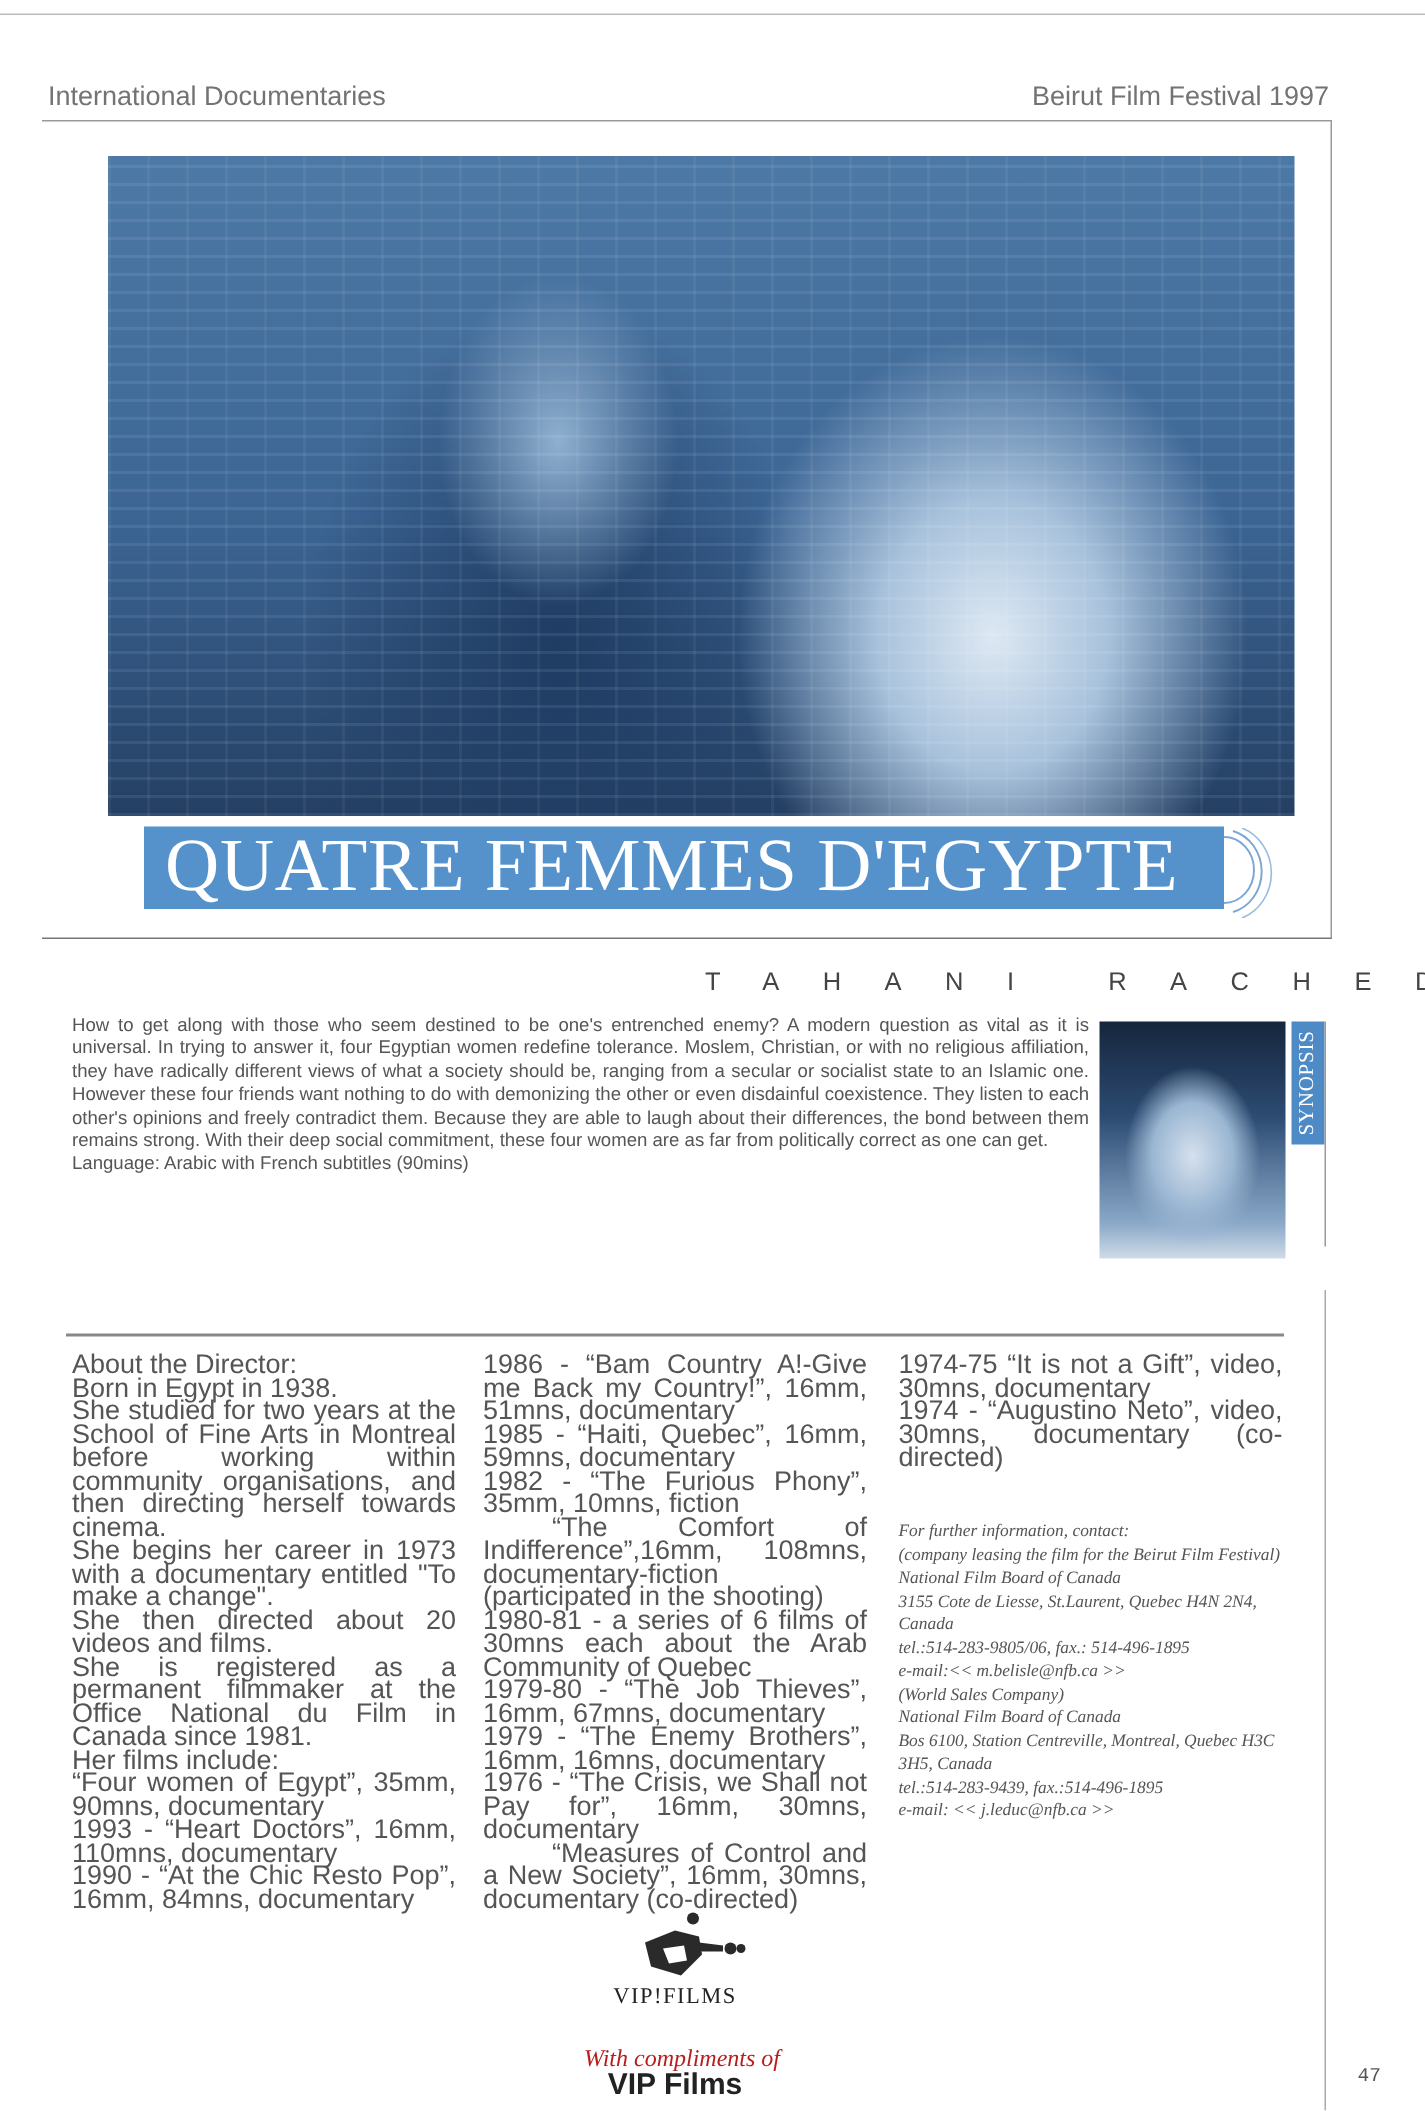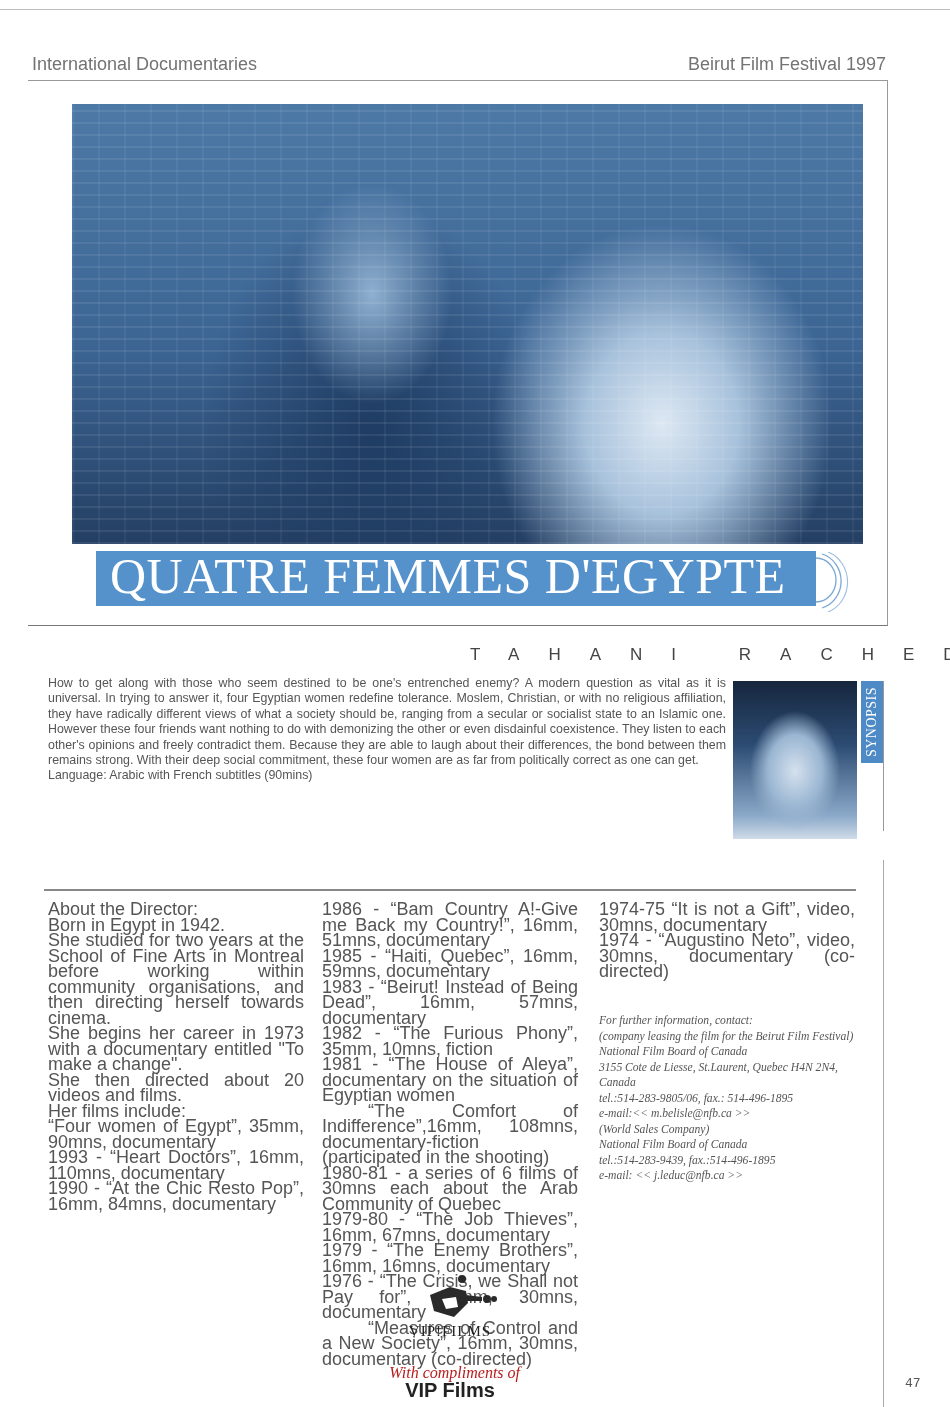--- a/index.html
+++ b/index.html
@@ -74,36 +74,35 @@
 <div class="syn-tab">
     <span>SYNOPSIS</span>
   </div>
 <div class="right-rule"></div>
 <div class="right-rule2"></div>
 
 <div class="hrule"></div>
 
 <div class="col" id="col1">
   <p>About the Director:</p>
-  <p>Born in Egypt in 1942.</p>
+  <p>Born in Egypt in 1938.</p>
   <p>She studied for two years at the School of Fine Arts in Montreal before working within community organisations, and then directing herself towards cinema.</p>
   <p>She begins her career in 1973 with a documentary entitled "To make a change".</p>
   <p>She then directed about 20 videos and films.</p>
+  <p>She is registered as a permanent filmmaker at the Office National du Film in Canada since 1981.</p>
   <p>Her films include:</p>
   <p>“Four women of Egypt”, 35mm, 90mns, documentary</p>
   <p>1993 - “Heart Doctors”, 16mm, 110mns, documentary</p>
   <p>1990 - “At the Chic Resto Pop”, 16mm, 84mns, documentary</p>
 </div>
 
 <div class="col" id="col2">
   <p>1986 - “Bam Country A!-Give me Back my Country!”, 16mm, 51mns, documentary</p>
   <p>1985 - “Haiti, Quebec”, 16mm, 59mns, documentary</p>
-  <p>1983 - “Beirut! Instead of Being Dead”, 16mm, 57mns, documentary</p>
   <p>1982 - “The Furious Phony”, 35mm, 10mns, fiction</p>
-  <p>1981 - “The House of Aleya”, documentary on the situation of Egyptian women</p>
   <p class="indent">“The Comfort of Indifference”,16mm, 108mns, documentary-fiction (participated in the shooting)</p>
   <p>1980-81 - a series of 6 films of 30mns each about the Arab Community of Quebec</p>
   <p>1979-80 - “The Job Thieves”, 16mm, 67mns, documentary</p>
   <p>1979 - “The Enemy Brothers”, 16mm, 16mns, documentary</p>
   <p>1976 - “The Crisis, we Shall not Pay for”, 16mm, 30mns, documentary</p>
   <p class="indent">“Measures of Control and a New Society”, 16mm, 30mns, documentary (co-directed)</p>
 </div>
 
 <div class="col" id="col3">
   <p>1974-75 “It is not a Gift”, video, 30mns, documentary</p>
@@ -112,20 +111,21 @@
 
 <div class="contact">
   <p>For further information, contact:</p>
   <p>(company leasing the film for the Beirut Film Festival)</p>
   <p>National Film Board of Canada</p>
   <p>3155 Cote de Liesse, St.Laurent, Quebec H4N 2N4, Canada</p>
   <p>tel.:514-283-9805/06, fax.: 514-496-1895</p>
   <p>e-mail:&lt;&lt; m.belisle@nfb.ca &gt;&gt;</p>
   <p>(World Sales Company)</p>
   <p>National Film Board of Canada</p>
+  <p>Bos 6100, Station Centreville, Montreal, Quebec H3C 3H5, Canada</p>
   <p>tel.:514-283-9439, fax.:514-496-1895</p>
   <p>e-mail: &lt;&lt; j.leduc@nfb.ca &gt;&gt;</p>
 </div>
 
 <svg class="logo" viewBox="0 0 80 50">
   <path d="M10 22 L30 14 L46 18 L48 30 L34 44 L14 38 Z" fill="#2a2a2a"></path>
   <path d="M22 26 L36 24 L38 34 L26 36 Z" fill="#fff"></path>
   <circle cx="42" cy="6" r="4" fill="#2a2a2a"></circle>
   <path d="M46 22 L62 24 L62 28 L46 28 Z" fill="#2a2a2a"></path>
   <circle cx="67" cy="26" r="4" fill="#2a2a2a"></circle>

